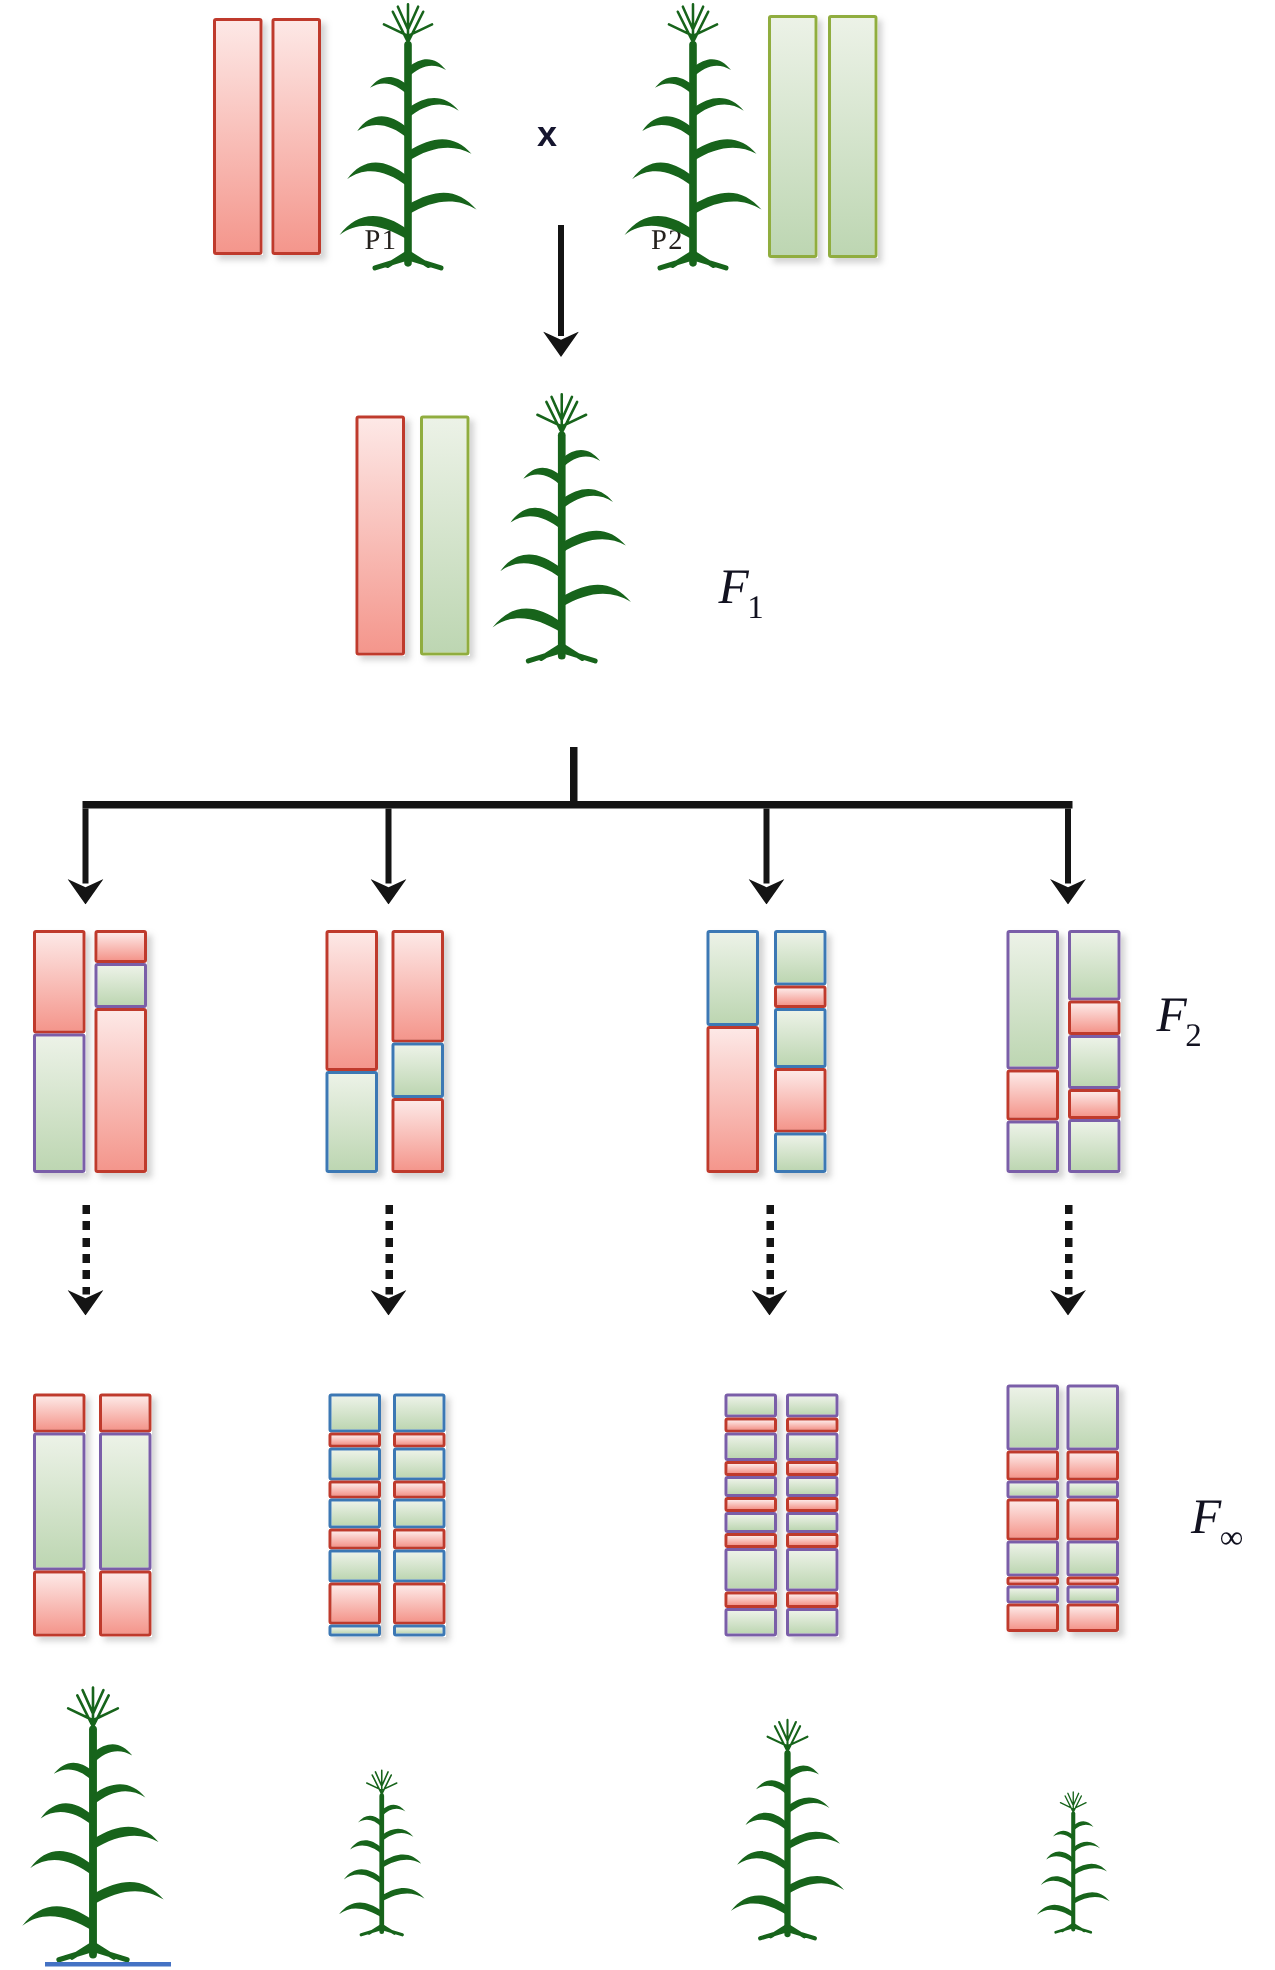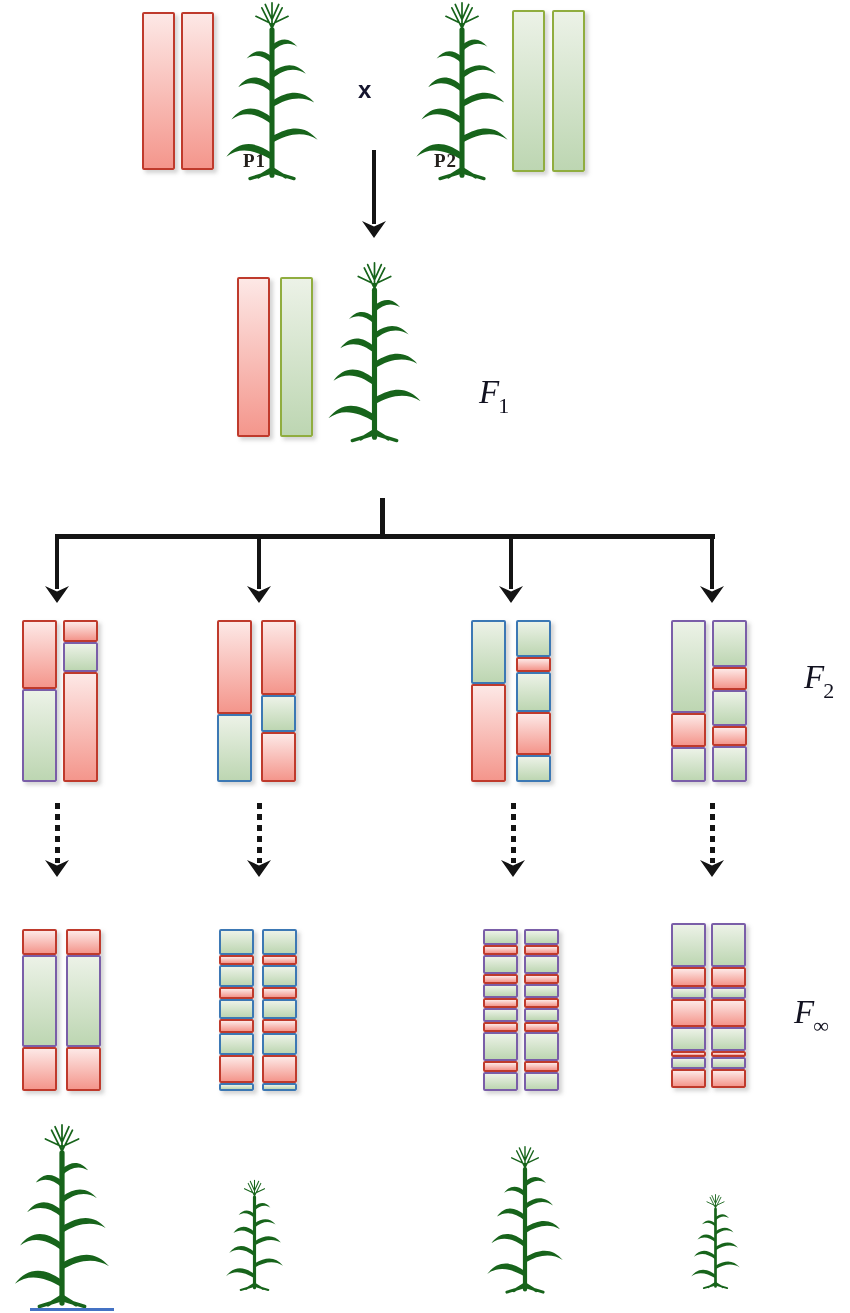--- a/index.html
+++ b/index.html
@@ -25,21 +25,21 @@
   .arrow .head{
     position:absolute;left:0;bottom:0;width:24px;height:17px;background:var(--line-black);
     -webkit-clip-path:polygon(50% 100%,0 0,50% 32%,100% 0);
     clip-path:polygon(50% 100%,0 0,50% 32%,100% 0);
   }
   .line{position:absolute;}
   
   .plant{position:absolute;}
   .plant svg{display:block;}
   
-  .lbl{position:absolute;color:#1a1a1a;font-weight:bold;}
+  .lbl{position:absolute;color:#1a1a1a;}
   .lbl.cross{font-family:"Liberation Sans",sans-serif;font-weight:700;font-size:24px;color:#15152e;}
   .lbl.small{font-size:19px;letter-spacing:1px;color:#24201c;}
   .flabel{position:absolute;font-style:italic;font-size:33px;color:#121220;}
   .flabel sub{font-size:22px;font-style:normal;position:relative;top:2px;left:-1px;}
 </style>
 </head>
 <body>
 
 <div id="stage">
 
@@ -65,21 +65,21 @@
     </defs>
   </svg>
 
   <div class="lbl cross" style="left:358px;top:76px;">x</div>
   <div class="lbl small" style="left:243px;top:150px;">P1</div>
   <div class="lbl small" style="left:434px;top:150px;">P2</div>
 
   <div class="flabel" style="left:479px;top:374px;">
     <span>F</span><sub>1</sub>
   </div>
-  <div class="flabel" style="left:804px;top:659px;">
+  <div class="flabel" style="left:771px;top:659px;">
     <span>F</span><sub>2</sub>
   </div>
   <div class="flabel" style="left:794px;top:994px;">
     <span>F</span><sub>∞</sub>
   </div>
 
 <div class="chrom" style="left: 142px; top: 12px; width: 33px;">
       <div class="seg red b-red" style="height: 158px;"></div>
     </div>
     <div class="chrom" style="left: 181px; top: 12px; width: 33px;">

